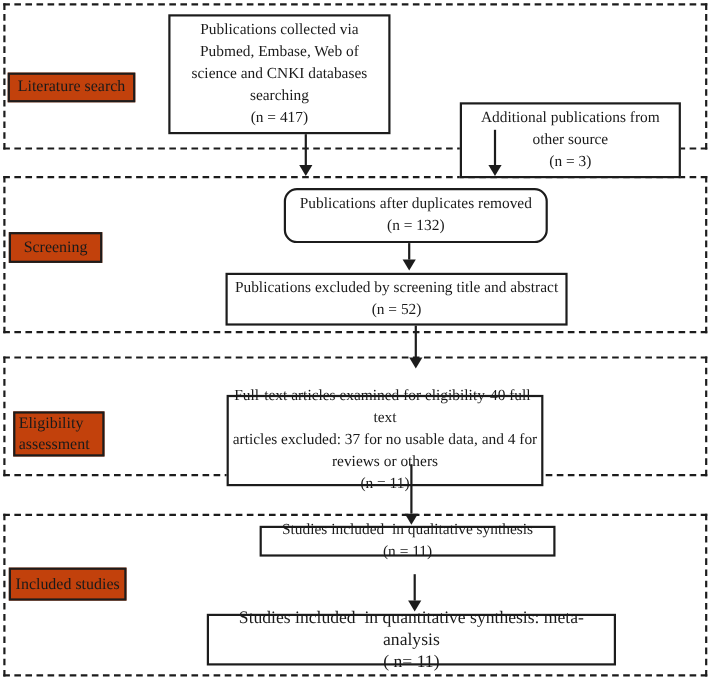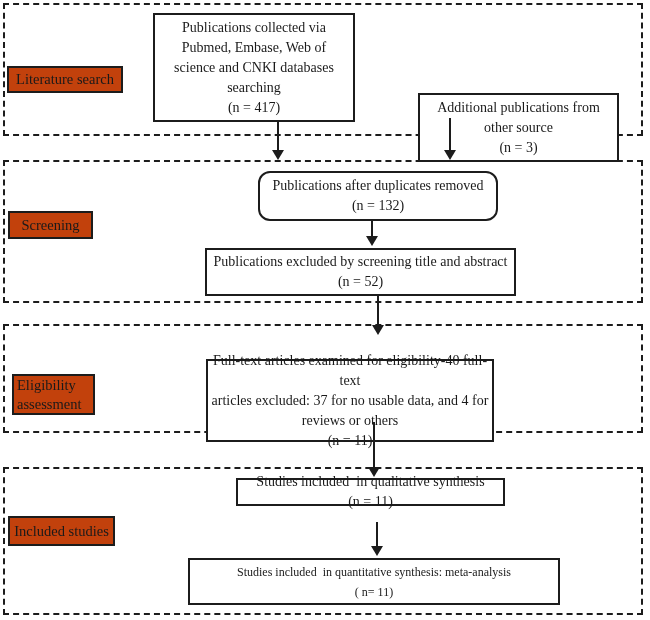--- a/index.html
+++ b/index.html
@@ -61,21 +61,21 @@
     line-height: 20px;
     white-space: pre-wrap;
     padding: 0 2px;
   }
   .bA { left: 153px; top: 13px;  width: 202px; height: 109px; }
   .bB { left: 418px; top: 49px;  width: 201px; height: 69px; margin-top: 44px; }
   .bC { left: 258px; top: 171px; width: 240px; height: 50px; border-radius: 12px; }
   .bD { left: 205px; top: 248px; width: 311px; height: 48px; }
   .bE { left: 206px; top: 339px; width: 288px; height: 83px; margin-top: 20px; }
   .bF { left: 236px; top: 478px; width: 269px; height: 28px; }
-  .bG { left: 188px; top: 558px; width: 372px; height: 47px; font-size: 12px; }
+  .bG { left: 188px; top: 558px; width: 372px; height: 47px; font-size: 16px; }
 
   
   .arrow {
     position: absolute;
     width: 2px;
     background: #1c1c1c;
   }
   .arrow::after {
     content: "";
     position: absolute;

